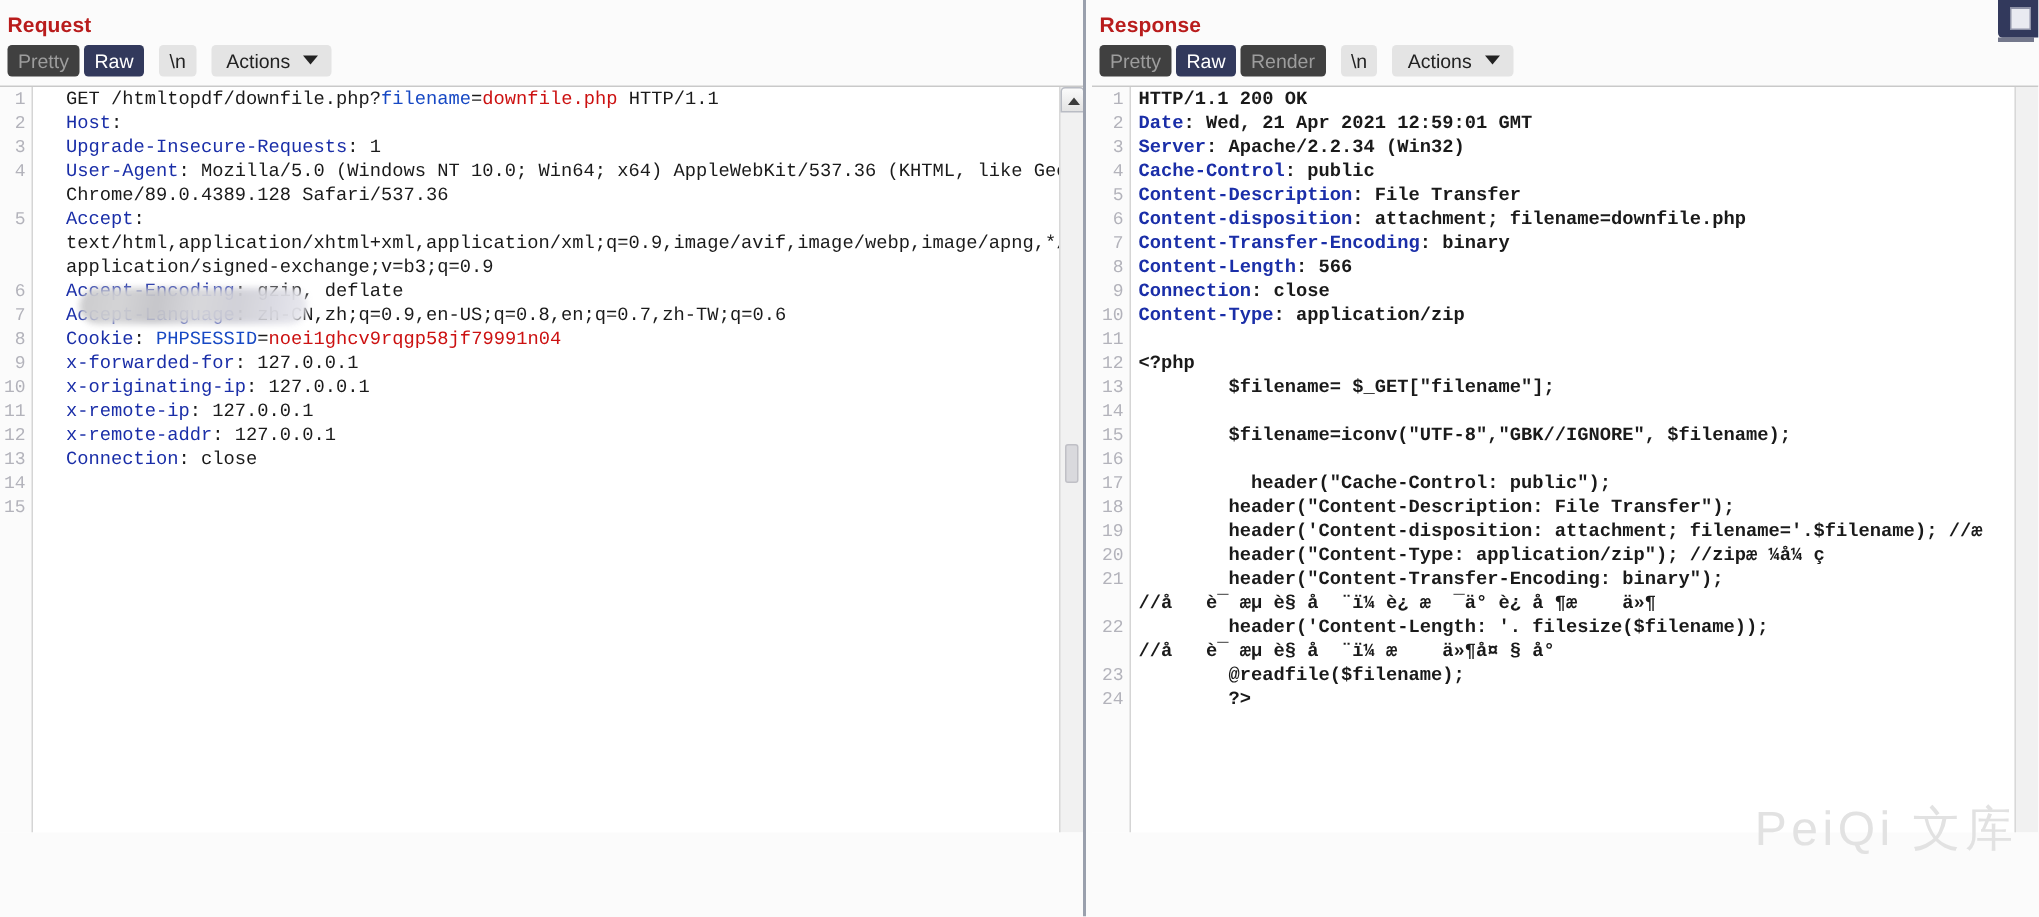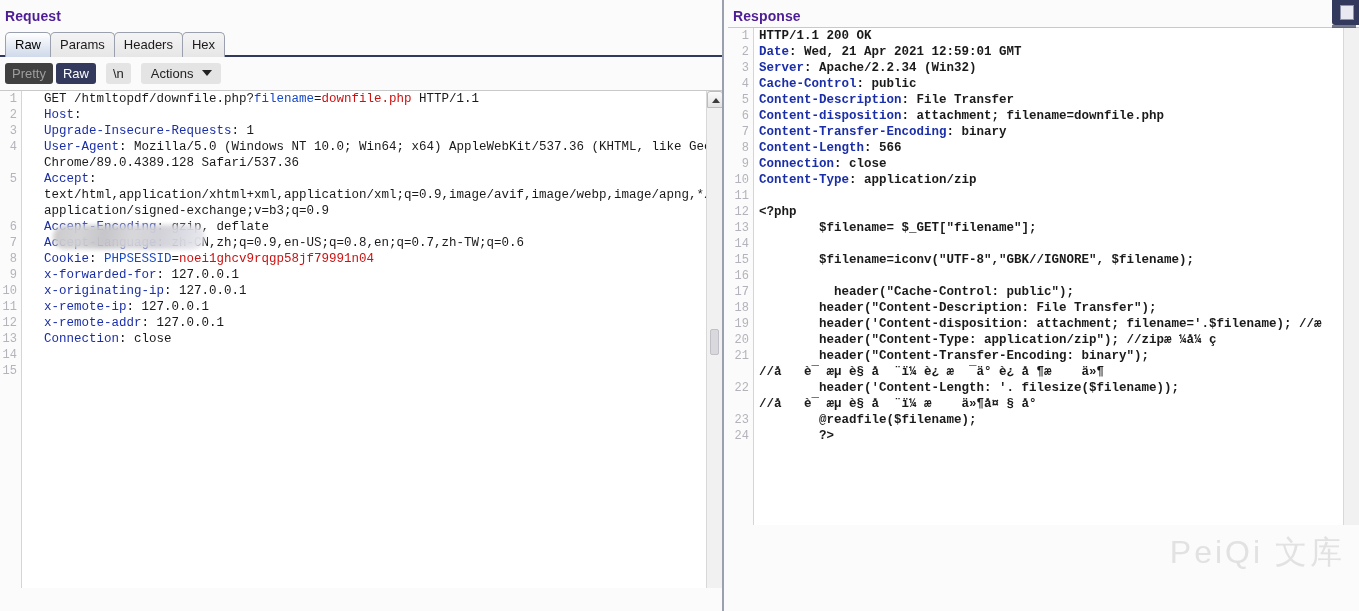--- a/index.html
+++ b/index.html
@@ -13,21 +13,21 @@
   .app { position: relative; width: 1359px; height: 611px; background: #fbfbfb; }
 
   
   .panel { position: absolute; top: 0; height: 611px; background: #fbfbfb; }
   .panel-request  { left: 0;   width: 722px; }
   .panel-divider  { position: absolute; left: 722px; top: 0; width: 2px; height: 611px;
                     background: #9aa0ad; }
   .panel-response { left: 728px; width: 631px; }
 
   .panel-title {
-    font-size: 14px; font-weight: bold; color: #4c1d95;
+    font-size: 14px; font-weight: bold; color: #b91c1c;
     padding: 8px 0 0 5px; letter-spacing: .1px;
   }
 
   
   .tabrow { position: relative; height: 25px; margin-top: 8px; padding-left: 5px; }
   .tabrow::after {
     content: ""; position: absolute; left: 0; right: 0; bottom: 0;
     height: 2px; background: #30395e;
   }
   .tab {
@@ -172,23 +172,20 @@
 </style>
 </head>
 <body>
 
 <div class="app">
 
   <div class="panel panel-request">
 
     <div class="panel-title">Request</div>
 
-    <div class="tabrow">
-      <div class="tab active">Raw</div><div class="tab">Params</div><div class="tab">Headers</div><div class="tab">Hex</div>
-    </div>
 
     <div class="toolbar">
       <span class="tbtn">Pretty</span><span class="tbtn on">Raw</span><span class="tbtn plain gap">\n</span><span class="tbtn plain actions gap"><span>Actions</span><i class="caret"></i></span>
     </div>
 
     <div class="editor editor-request">
       <div class="gutter">
           <div class="ln">1</div>
           <div class="ln">2</div>
           <div class="ln">3</div>
@@ -217,20 +214,23 @@
     </div>
   </div>
 
   <div class="panel-divider"></div>
 
   <div class="panel panel-response">
 
     <div class="panel-title">Response</div>
 
 
+    <div class="toolbar">
+      <span class="tbtn">Pretty</span><span class="tbtn on">Raw</span><span class="tbtn">Render</span><span class="tbtn plain gap">\n</span><span class="tbtn plain actions gap"><span>Actions</span><i class="caret"></i></span>
+    </div>
 
     <div class="editor editor-response">
       <div class="gutter">
           <div class="ln">1</div>
           <div class="ln">2</div>
           <div class="ln">3</div>
           <div class="ln">4</div>
           <div class="ln">5</div>
           <div class="ln">6</div>
           <div class="ln">7</div>

